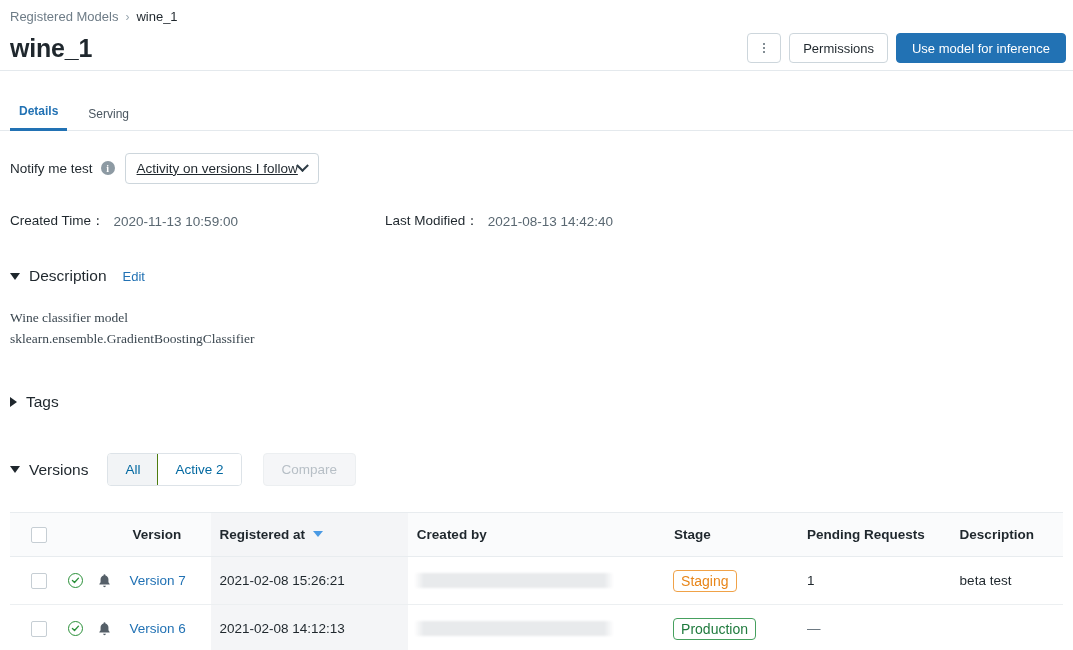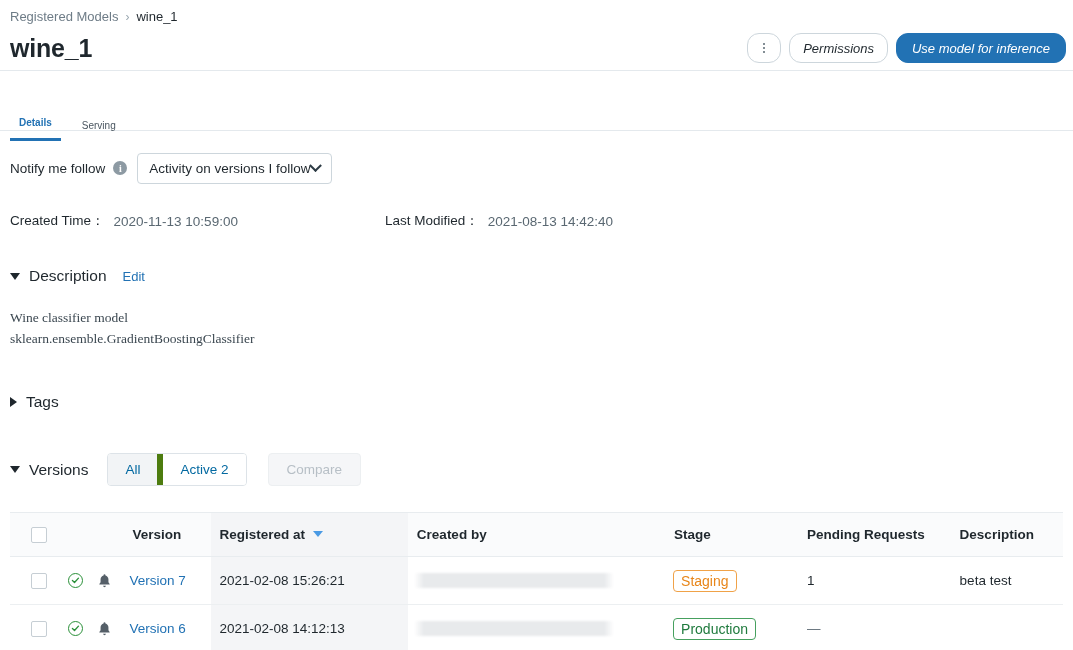--- a/index.html
+++ b/index.html
@@ -39,29 +39,28 @@
     font-size: 25px;
     font-weight: bold;
     letter-spacing: -0.2px;
     color: #1f272d;
   }
   .title-actions { display: flex; align-items: center; gap: 8px; }
   .btn {
     height: 30px;
     border: 1px solid #cdd6dc;
     background: #ffffff;
-    border-radius: 12px;
+    border-radius: 4px;
     font-size: 13px;
     font-family: "Liberation Sans", sans-serif;
     color: #1f272d;
     padding: 0 13px;
     cursor: pointer;
     display: flex; align-items: center; justify-content: center;
     white-space: nowrap;
-    font-style: italic;
   }
   .btn-icon { width: 34px; padding: 0; }
   .dots { display: flex; flex-direction: column; gap: 2px; align-items: center; }
   .dots i { width: 2px; height: 2px; background: #5a6872; border-radius: 50%; display: block; }
   .btn-primary {
     background: #2272b4;
     border-color: #2272b4;
     color: #ffffff;
     padding: 0 15px;
   }
@@ -71,27 +70,27 @@
 
   
   .tabs {
     display: flex; align-items: flex-end;
     padding: 0 10px;
     height: 44px;
     border-bottom: 1px solid #e4e9ed;
     margin-top: 16px;
   }
   .tab {
-    font-size: 10px;
+    font-size: 12px;
     padding: 0 9px 10px 9px;
     margin-right: 12px;
     color: #4a5660;
     cursor: pointer;
     position: relative;
-    top: 11px;
+    top: 1px;
   }
   .tab.active {
     color: #2272b4;
     font-weight: bold;
     border-bottom: 3px solid #2272b4;
   }
 
   
   .notify-row {
     display: flex; align-items: center;
@@ -111,20 +110,21 @@
   .select-box {
     height: 31px;
     border: 1px solid #cdd6dc;
     border-radius: 4px;
     background: #ffffff;
     display: flex; align-items: center;
     padding: 0 11px;
     font-size: 13.5px;
     color: #1f272d;
     cursor: pointer;
+    text-decoration: underline;
   }
   .chev {
     width: 9px; height: 9px;
     border-right: 2px solid #2d3b45;
     border-bottom: 2px solid #2d3b45;
     transform: rotate(45deg) translate(-2px,-2px);
   }
 
   
   .meta-row {
@@ -191,21 +191,21 @@
   }
   .seg-btn {
     font-size: 13.5px;
     padding: 4px 17px;
     display: flex; align-items: center;
     background: #ffffff;
     cursor: pointer;
     color: #0369a1;
   }
   .seg-btn.selected { background: #f2f4f6; }
-  .seg-btn + .seg-btn { border-left: 6px solid #4d7c0f; text-align: center; }
+  .seg-btn + .seg-btn { border-left: 1px solid #4d7c0f; text-align: center; }
   .btn-compare {
     margin-left: 21px;
     height: 33px;
     border: 1px solid #eceff1;
     background: #f5f6f8;
     color: #b7bfc6;
     border-radius: 4px;
     font-size: 13.5px;
     padding: 0 18px;
     display: flex; align-items: center;
@@ -327,21 +327,21 @@
   </div>
 </div>
 <div class="header-rule"></div>
 
 <div class="tabs">
   <div class="tab active">Details</div>
   <div class="tab">Serving</div>
 </div>
 
 <div class="notify-row">
-  <span class="notify-label">Notify me follow</span>
+  <span class="notify-label">Notify me test</span>
   <span class="info-icon">i</span>
   <div class="select-box">
     <span>Activity on versions I follow</span>
     <span class="chev"></span>
   </div>
 </div>
 
 <div class="meta-row">
   <span class="meta-key">Created Time：</span>
   <span class="meta-val">2020-11-13 10:59:00</span>

